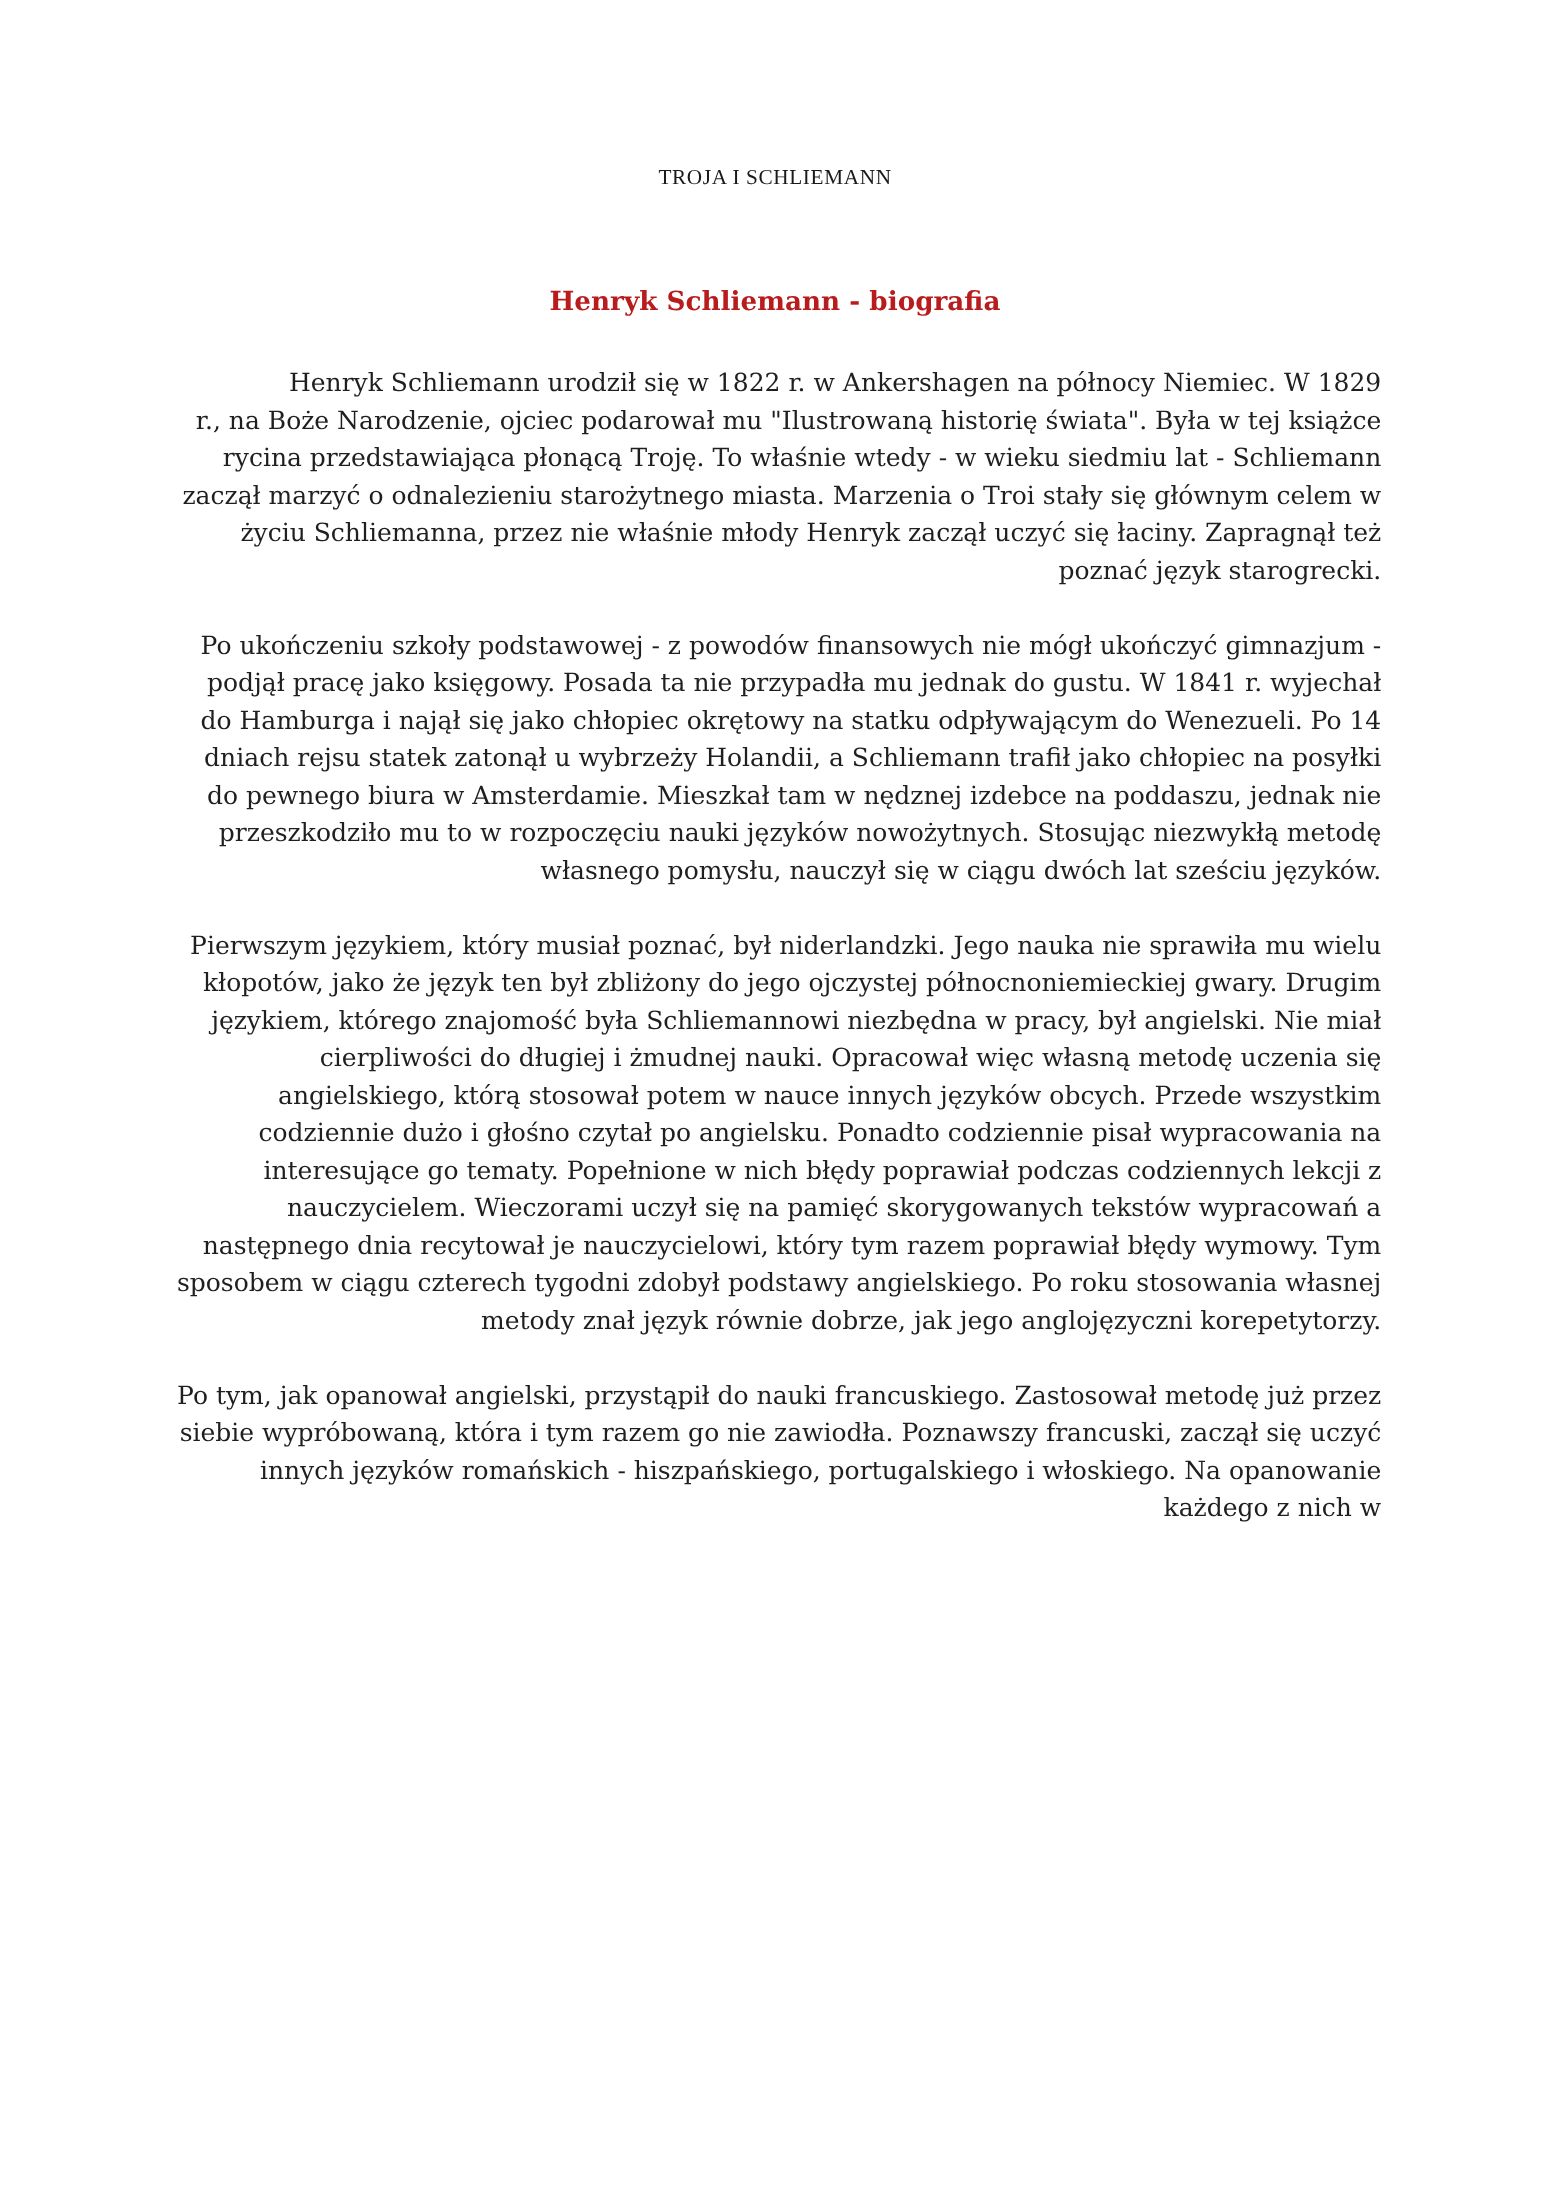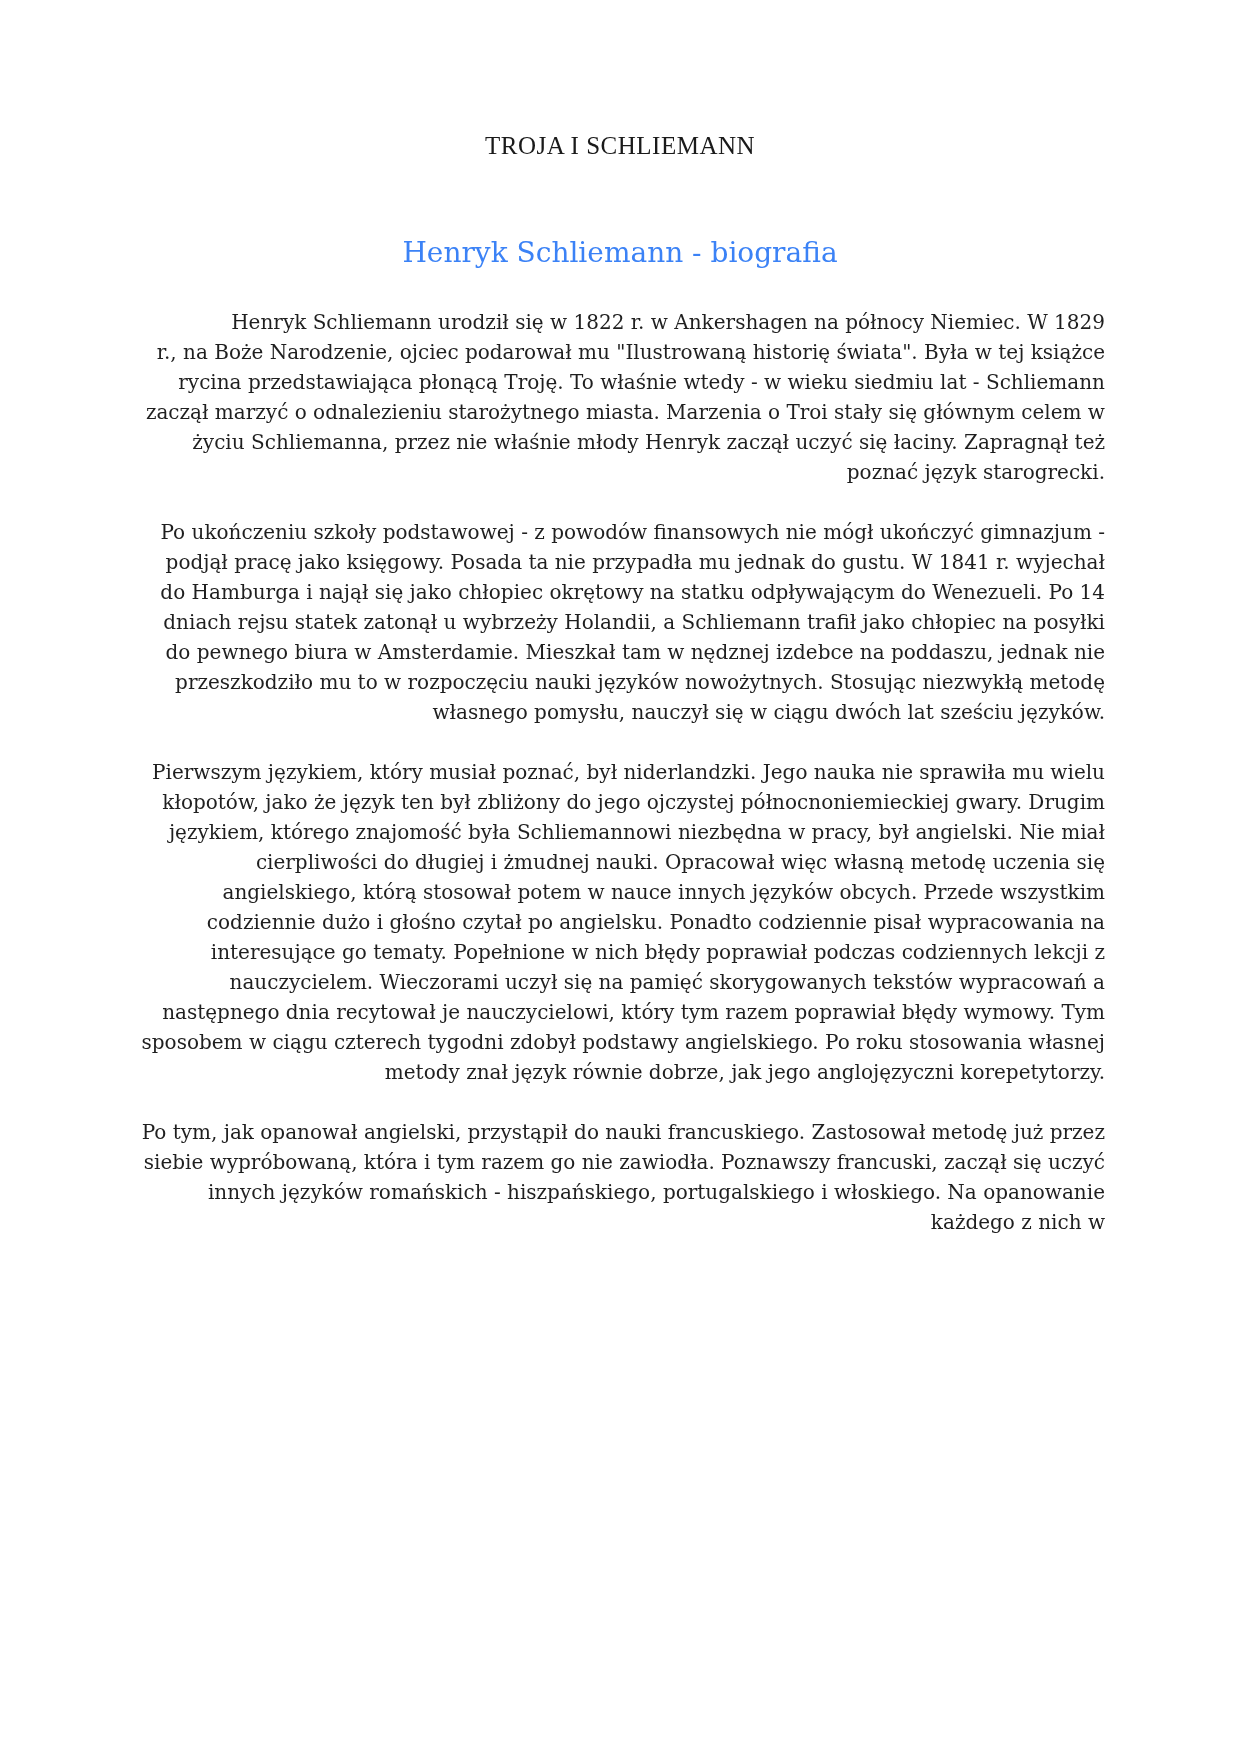--- a/index.html
+++ b/index.html
@@ -11,32 +11,32 @@
     position: relative;
     width: 1240px;
     height: 1754px;
     box-sizing: border-box;
     background: #ffffff;
     padding: 132px 135px 40px 135px;
     overflow: hidden;
   }
   .doc-title {
     font-family: "Liberation Serif", serif;
-    font-size: 25px;
+    font-size: 17px;
     font-weight: normal;
     letter-spacing: 0.5px;
     color: #1a1a1a;
     text-align: center;
     margin: 0;
   }
   .doc-subtitle {
     font-family: "DejaVu Serif", serif;
-    font-size: 28px;
-    font-weight: normal;
-    color: #3b82f6;
+    font-size: 21px;
+    font-weight: bold;
+    color: #b91c1c;
     text-align: center;
     margin: 76px 0 38px 0;
   }
   .para {
     font-family: "DejaVu Serif", serif;
     font-size: 20px;
     line-height: 30px;
     color: #1f1f1f;
     margin: 0 0 30px 0;
     text-align: right;

